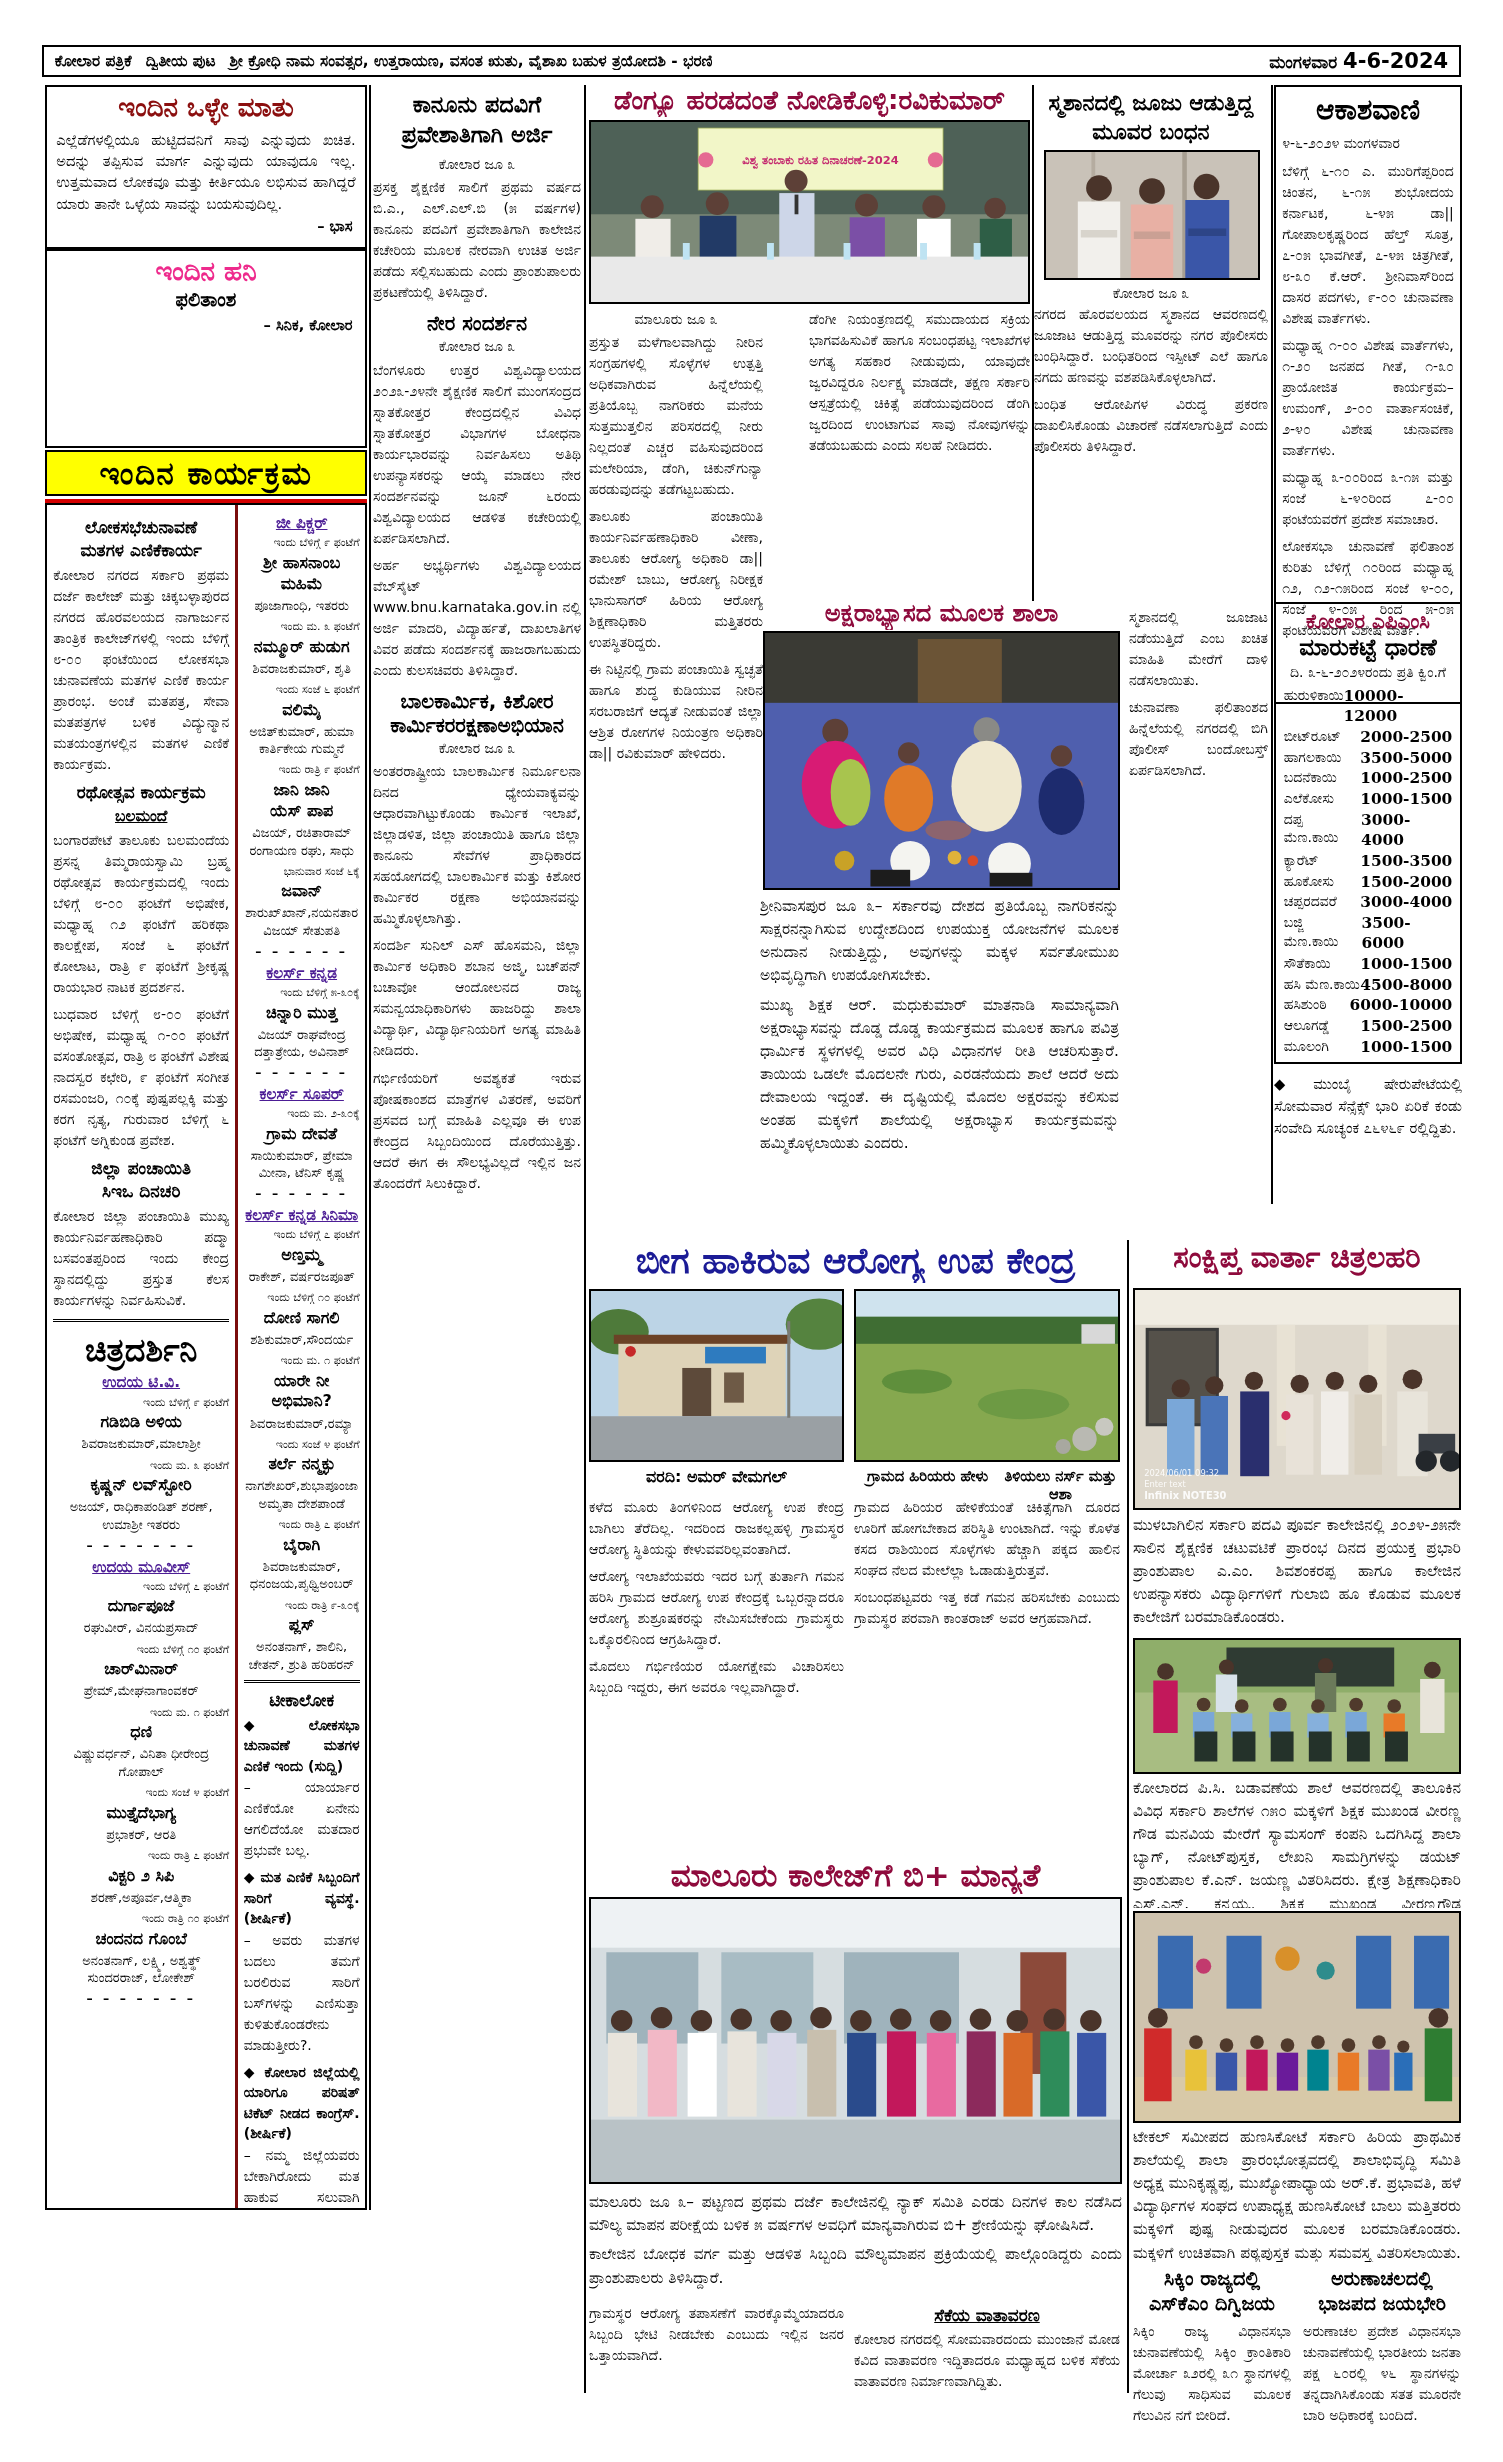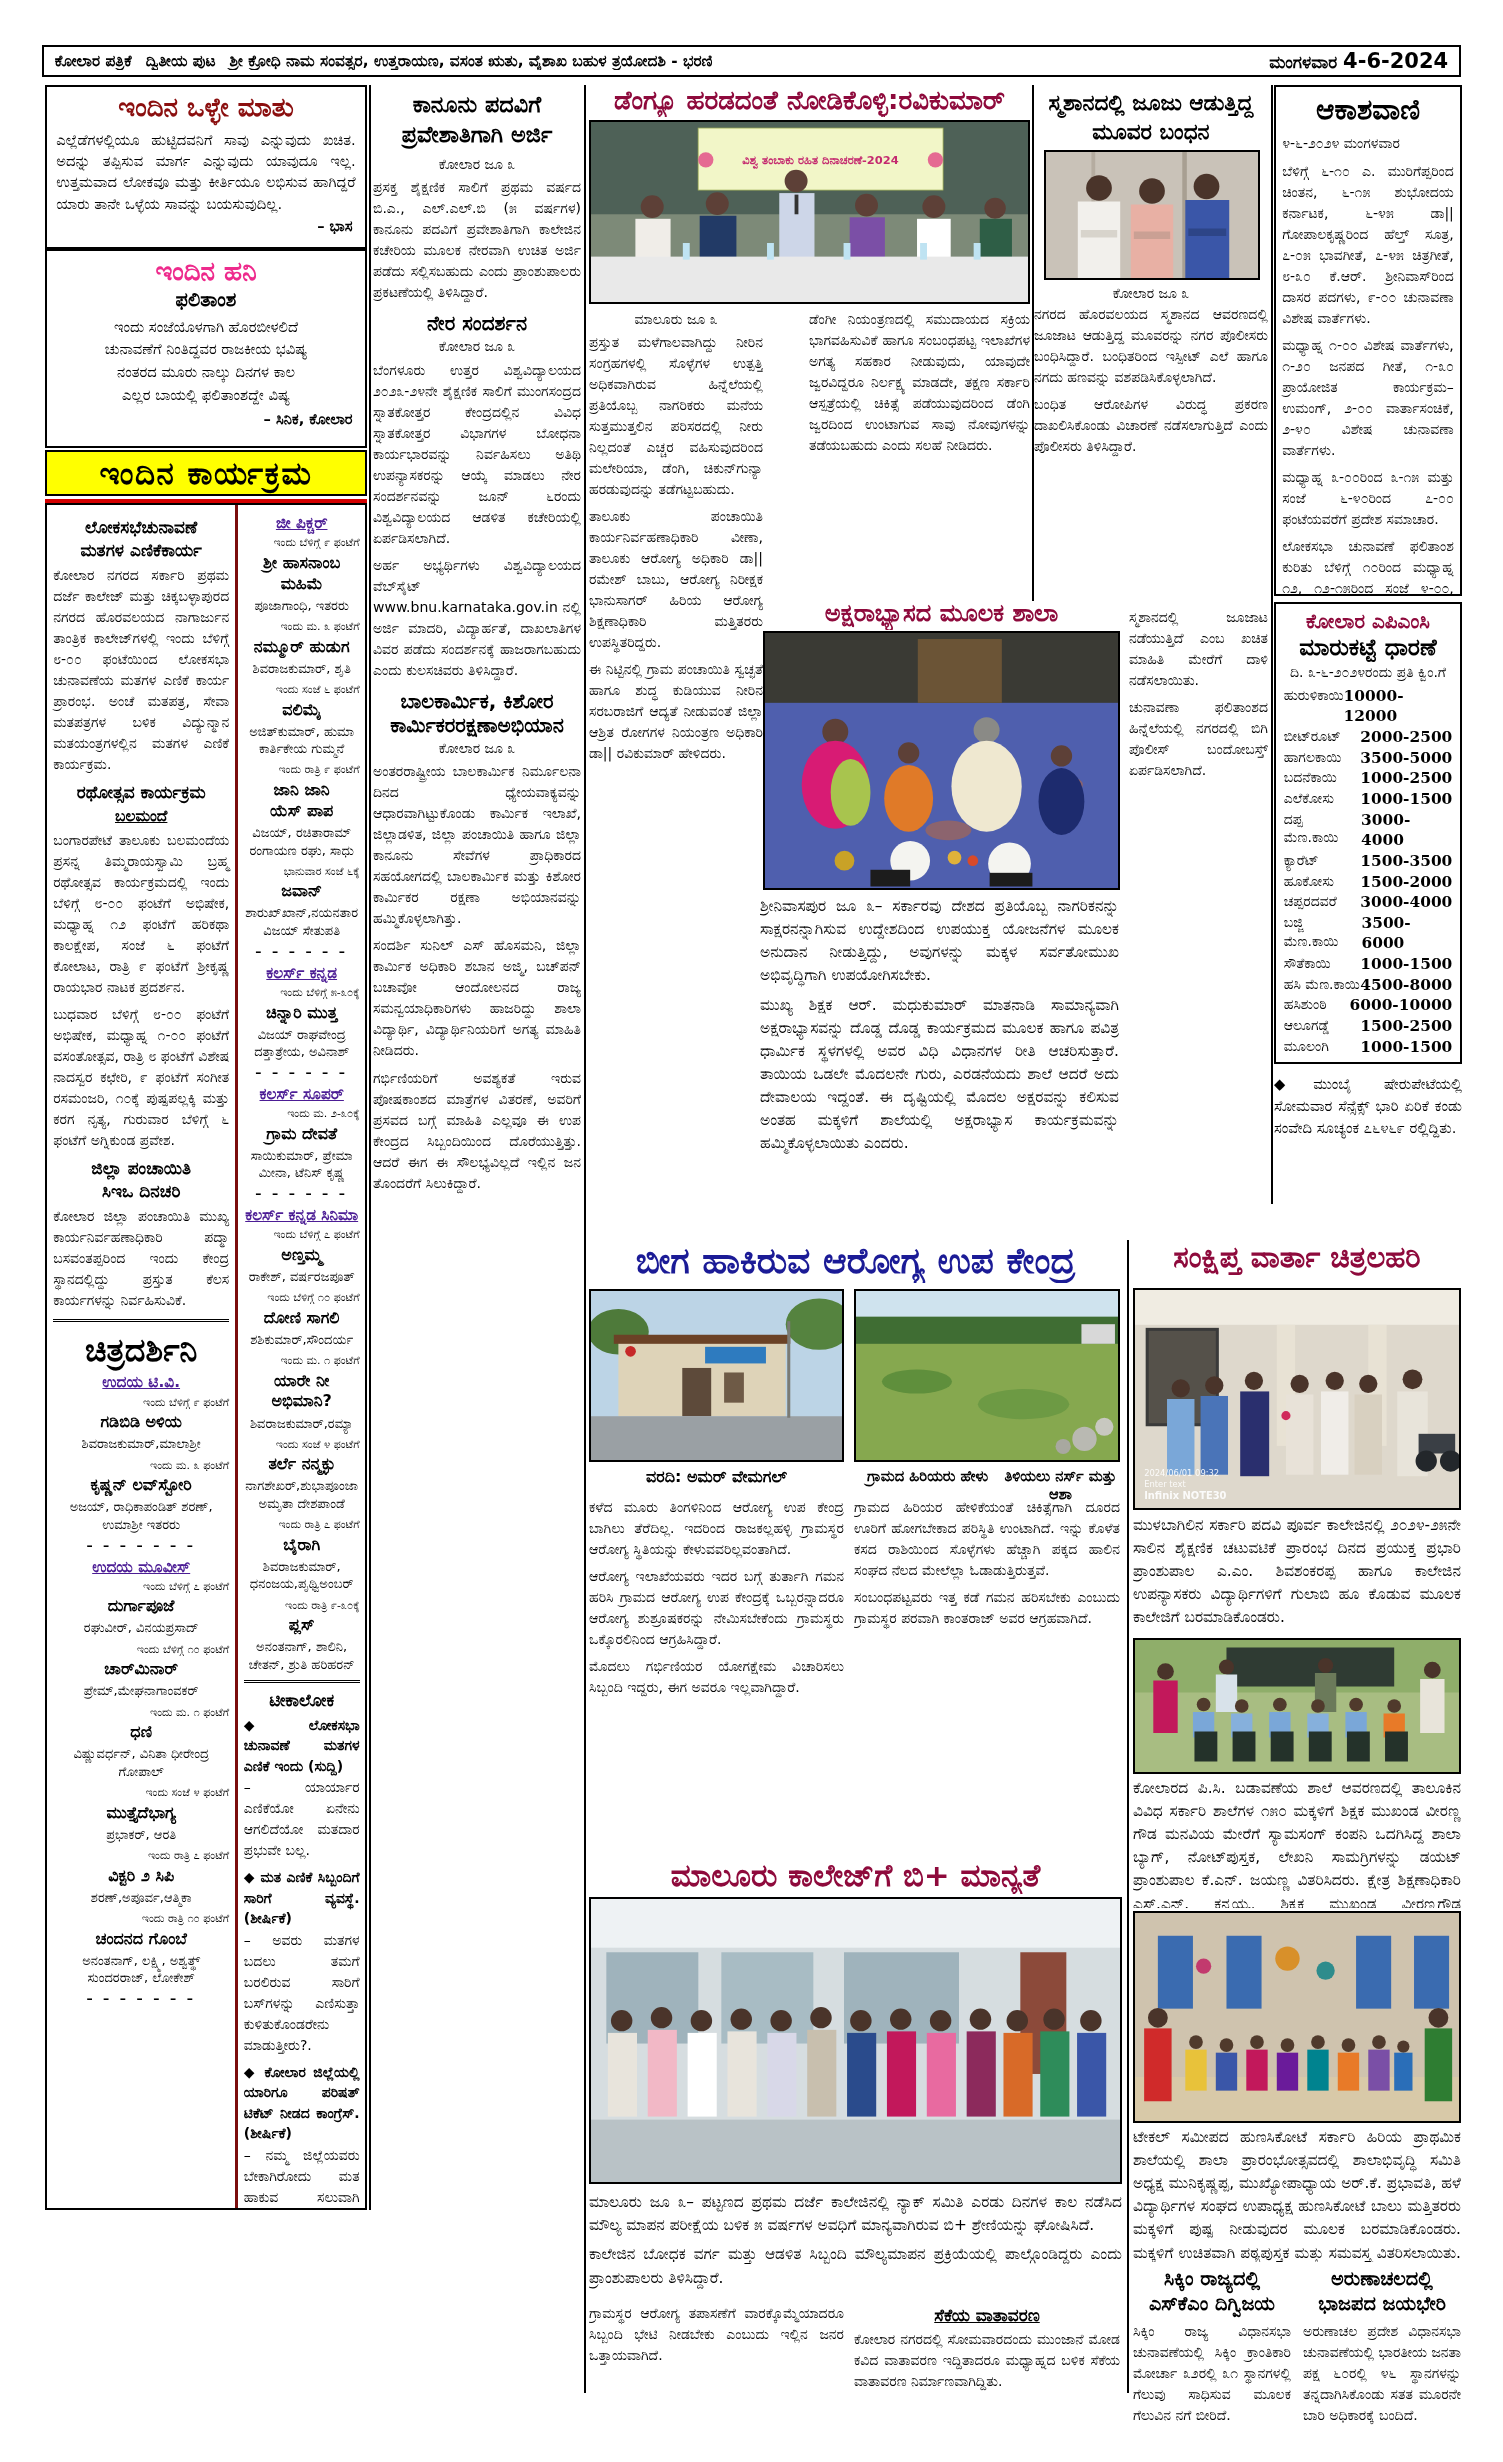--- a/index.html
+++ b/index.html
@@ -81,27 +81,20 @@
 
 <div class="abs bordered clip" style="left:45px;top:85px;width:322px;height:164px;">
   <div class="gw-title">ಇಂದಿನ ಒಳ್ಳೇ ಮಾತು</div>
   <div class="body-k">ಎಲ್ಲೆಡೆಗಳಲ್ಲಿಯೂ ಹುಟ್ಟಿದವನಿಗೆ ಸಾವು ಎನ್ನುವುದು ಖಚಿತ. ಅದನ್ನು ತಪ್ಪಿಸುವ ಮಾರ್ಗ ಎನ್ನುವುದು ಯಾವುದೂ ಇಲ್ಲ. ಉತ್ತಮವಾದ ಲೋಕವೂ ಮತ್ತು ಕೀರ್ತಿಯೂ ಲಭಿಸುವ ಹಾಗಿದ್ದರೆ ಯಾರು ತಾನೇ ಒಳ್ಳೆಯ ಸಾವನ್ನು ಬಯಸುವುದಿಲ್ಲ.</div>
   <div class="credit-k">– ಭಾಸ</div>
 </div>
 
 <div class="abs bordered clip" style="left:45px;top:249px;width:322px;height:199px;">
   <div class="hani-title">ಇಂದಿನ ಹನಿ</div>
   <div class="subhead-k">ಫಲಿತಾಂಶ</div>
-  <div>
-
-  <div class="center-k">ಇಂದು ಸಂಜೆಯೊಳಗಾಗಿ ಹೊರಬೀಳಲಿದೆ</div>
-      <div class="center-k">ಚುನಾವಣೆಗೆ ನಿಂತಿದ್ದವರ ರಾಜಕೀಯ ಭವಿಷ್ಯ</div>
-      <div class="center-k">ನಂತರದ ಮೂರು ನಾಲ್ಕು ದಿನಗಳ ಕಾಲ</div>
-      <div class="center-k">ಎಲ್ಲರ ಬಾಯಲ್ಲಿ ಫಲಿತಾಂಶದ್ದೇ ವಿಷ್ಯ</div>
-    </div>
   <div class="credit-k">– ಸಿನಿಕ, ಕೋಲಾರ</div>
 </div>
 
 <div class="abs banner-yellow" style="left:45px;top:450px;width:322px;height:46px;">
   <span>ಇಂದಿನ ಕಾರ್ಯಕ್ರಮ</span>
 </div>
 <div class="abs red-rule" style="left:45px;top:499px;width:322px;height:3.9px;"></div>
 
 <div class="abs progbox clip" style="left:45px;top:503px;width:322px;height:1707px;">
   <div class="pcolL">
@@ -292,21 +285,21 @@
 
 <div class="para">ನಗರದ ಹೊರವಲಯದ ಸ್ಮಶಾನದ ಆವರಣದಲ್ಲಿ ಜೂಜಾಟ ಆಡುತ್ತಿದ್ದ ಮೂವರನ್ನು ನಗರ ಪೊಲೀಸರು ಬಂಧಿಸಿದ್ದಾರೆ. ಬಂಧಿತರಿಂದ ಇಸ್ಪೀಟ್ ಎಲೆ ಹಾಗೂ ನಗದು ಹಣವನ್ನು ವಶಪಡಿಸಿಕೊಳ್ಳಲಾಗಿದೆ.</div>
     <div class="para">ಬಂಧಿತ ಆರೋಪಿಗಳ ವಿರುದ್ಧ ಪ್ರಕರಣ ದಾಖಲಿಸಿಕೊಂಡು ವಿಚಾರಣೆ ನಡೆಸಲಾಗುತ್ತಿದೆ ಎಂದು ಪೊಲೀಸರು ತಿಳಿಸಿದ್ದಾರೆ.</div>
   </div>
 <div class="abs clip" style="left:1129px;top:607px;width:139px;height:622px;">
 
 <div class="para">ಸ್ಮಶಾನದಲ್ಲಿ ಜೂಜಾಟ ನಡೆಯುತ್ತಿದೆ ಎಂಬ ಖಚಿತ ಮಾಹಿತಿ ಮೇರೆಗೆ ದಾಳಿ ನಡೆಸಲಾಯಿತು.</div>
     <div class="para">ಚುನಾವಣಾ ಫಲಿತಾಂಶದ ಹಿನ್ನೆಲೆಯಲ್ಲಿ ನಗರದಲ್ಲಿ ಬಿಗಿ ಪೊಲೀಸ್ ಬಂದೋಬಸ್ತ್ ಏರ್ಪಡಿಸಲಾಗಿದೆ.</div>
   </div>
 
-<div class="abs bordered clip" style="left:1274px;top:85px;width:188px;height:511px;padding:3.1px 6.2px;">
+<div class="abs bordered clip" style="left:1274px;top:85px;width:188px;height:619px;padding:3.1px 6.2px;">
   <div class="aka-title">ಆಕಾಶವಾಣಿ</div>
   <div>
 
   <div class="para">೪-೬-೨೦೨೪  ಮಂಗಳವಾರ</div>
       <div class="para">ಬೆಳಿಗ್ಗೆ ೬-೧೦ ಎ. ಮುರಿಗೆಪ್ಪರಿಂದ ಚಿಂತನ, ೬-೧೫ ಶುಭೋದಯ ಕರ್ನಾಟಕ, ೬-೪೫ ಡಾ|| ಗೋಪಾಲಕೃಷ್ಣರಿಂದ ಹೆಲ್ತ್ ಸೂತ್ರ, ೭-೦೫ ಭಾವಗೀತೆ, ೭-೪೫ ಚಿತ್ರಗೀತೆ, ೮-೩೦ ಕೆ.ಆರ್. ಶ್ರೀನಿವಾಸ್‌ರಿಂದ ದಾಸರ ಪದಗಳು, ೯-೦೦ ಚುನಾವಣಾ ವಿಶೇಷ ವಾರ್ತೆಗಳು.</div>
       <div class="para">ಮಧ್ಯಾಹ್ನ ೧-೦೦ ವಿಶೇಷ ವಾರ್ತೆಗಳು, ೧-೨೦ ಜನಪದ ಗೀತೆ, ೧-೩೦ ಪ್ರಾಯೋಜಿತ ಕಾರ್ಯಕ್ರಮ– ಉಮಂಗ್, ೨-೦೦ ವಾರ್ತಾಸಂಚಿಕೆ, ೨-೪೦ ವಿಶೇಷ ಚುನಾವಣಾ ವಾರ್ತೆಗಳು.</div>
       <div class="para">ಮಧ್ಯಾಹ್ನ ೩-೦೦ರಿಂದ ೩-೧೫ ಮತ್ತು ಸಂಜೆ ೬-೪೦ರಿಂದ ೭-೦೦ ಫಂಟೆಯವರೆಗೆ ಪ್ರದೇಶ ಸಮಾಚಾರ.</div>
       <div class="para">ಲೋಕಸಭಾ ಚುನಾವಣೆ ಫಲಿತಾಂಶ ಕುರಿತು ಬೆಳಿಗ್ಗೆ ೧೦ರಿಂದ ಮಧ್ಯಾಹ್ನ ೧೨, ೧೨-೧೫ರಿಂದ ಸಂಜೆ ೪-೦೦, ಸಂಜೆ ೪-೦೫ ರಿಂದ ೫-೦೫ ಫಂಟೆಯವರೆಗೆ ವಿಶೇಷ ವಾರ್ತೆ.</div>
     </div>
 </div>

